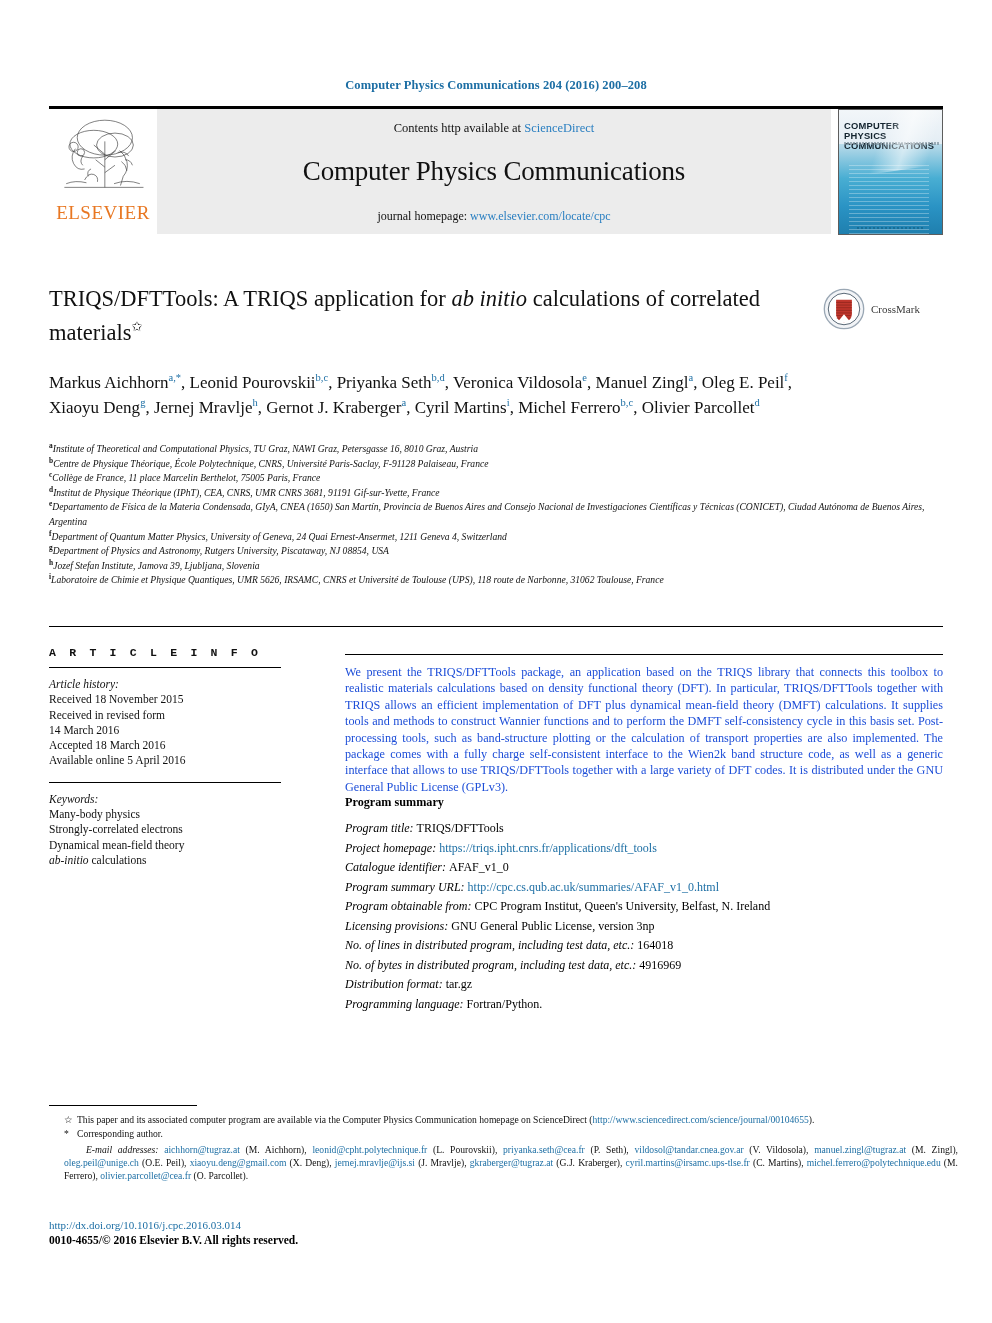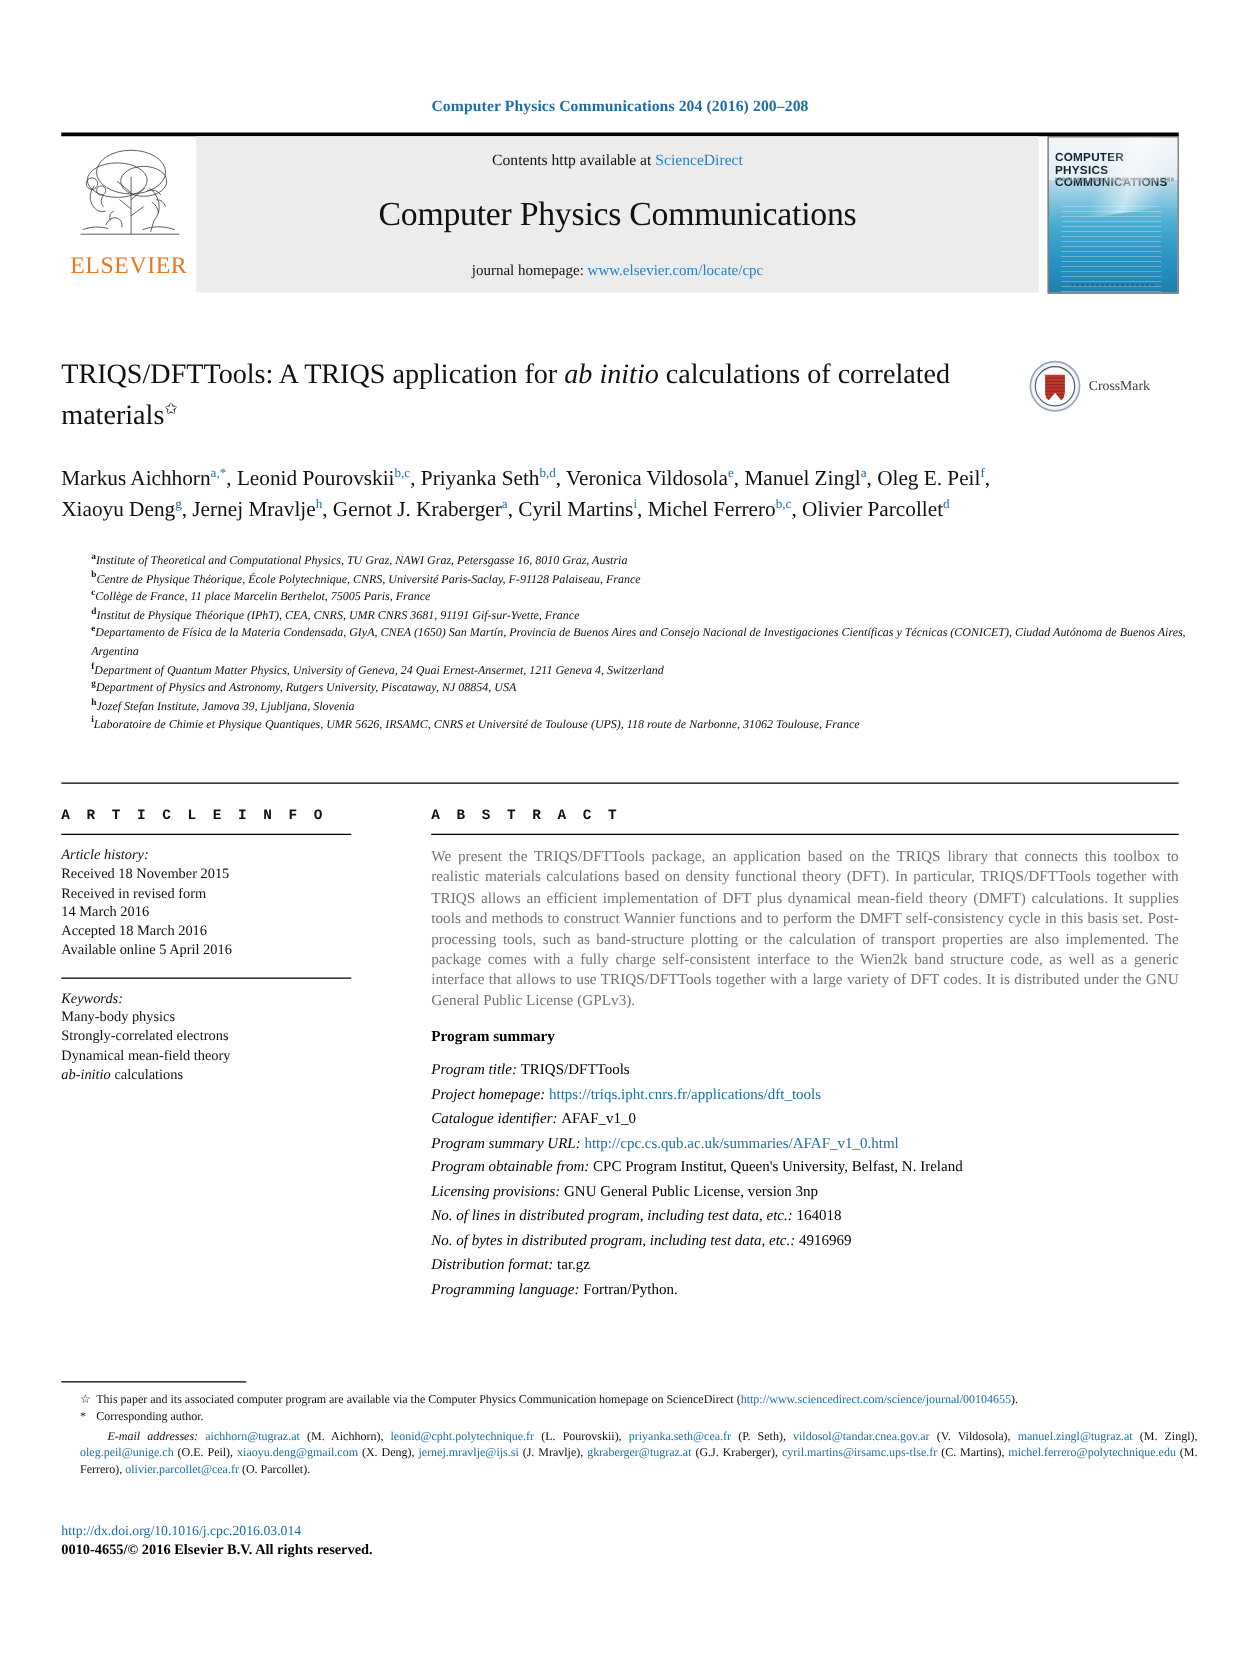--- a/index.html
+++ b/index.html
@@ -65,41 +65,41 @@
   .paper-title .star{font-size:13px;vertical-align:super;}
   .crossmark{position:absolute;right:2px;top:1px;width:118px;height:46px;display:flex;align-items:center;gap:6px;}
   .cm-badge{width:42px;height:42px;flex:0 0 42px;}
   .cm-text{font-size:11px;color:#3b3b3b;font-family:"Liberation Serif",serif;}
 
   .authors{position:absolute;left:49px;top:371px;width:790px;
      font-size:17px;line-height:24.5px;color:#111;}
   .authors sup{font-size:10.5px;color:#1c6ea4;vertical-align:super;line-height:0;}
 
   .affils{position:absolute;left:49px;top:442px;width:894px;font-size:9.6px;line-height:14.6px;
-     font-style:italic;color:#111;margin-left:24px;}
+     font-style:italic;color:#111;}
   .affils .aff{margin:0;}
   .affils sup{font-style:normal;font-size:7.4px;vertical-align:super;line-height:0;font-weight:bold;}
 
   
   .rule-top{position:absolute;left:49px;top:626px;width:894px;border-top:1px solid #000;}
 
   .col-left{position:absolute;left:49px;top:646px;width:232px;}
   .col-right{position:absolute;left:345px;top:646px;width:598px;}
 
   .sec-head{font-size:11.5px;letter-spacing:3.2px;font-weight:bold;color:#111;
       font-family:Liberation Mono, monospace;}
   .hr-thin{border-top:1px solid #000;margin:8px 0 9px;}
   .hr-thin2{border-top:1px solid #000;margin:13px 0 9px;}
 
   .ital-lab{font-style:italic;font-size:11.5px;}
   .info-body{font-size:11.5px;line-height:15.3px;color:#111;}
   .info-body div{white-space:nowrap;}
 
-  .abstract{font-size:12.2px;line-height:16.4px;text-align:justify;color:#737373;}
-  .prog-head{font-size:12.2px;font-weight:bold;margin-top:14px;}
+  .abstract{font-size:12.2px;line-height:16.4px;text-align:justify;color:#1d4ed8;}
+  .prog-head{font-size:12.2px;font-weight:bold;}
   .prog-list{margin-top:9px;font-size:12px;line-height:19.5px;}
   .prog-list .k{font-style:italic;}
   .prog-list .lnk{color:#1c6ea4;}
 
   
   .foot-rule{position:absolute;left:49px;top:1105px;width:148px;border-top:1px solid #000;}
   .footnotes{position:absolute;left:64px;top:1113px;width:894px;font-size:9.6px;line-height:13.3px;color:#111;}
   .footnotes .fn{margin-bottom:1px;text-align:justify;}
   .footnotes .lnk{color:#1c6ea4;}
   .footnotes .fnstar{display:inline-block;width:13px;text-indent:0;}
@@ -226,21 +226,20 @@
       <div id="keyword-lines">
           <div>Many-body physics</div>
           <div>Strongly-correlated electrons</div>
           <div>Dynamical mean-field theory</div>
           <div><i>ab-initio</i> calculations</div>
         </div>
     </div>
   </div>
 
   <div class="col-right">
-    <div class="sec-head">A B S T R A C T</div>
     <div class="hr-thin"></div>
     <div class="abstract">We present the TRIQS/DFTTools package, an application based on the TRIQS library that connects this toolbox to realistic materials calculations based on density functional theory (DFT). In particular, TRIQS/DFTTools together with TRIQS allows an efficient implementation of DFT plus dynamical mean-field theory (DMFT) calculations. It supplies tools and methods to construct Wannier functions and to perform the DMFT self-consistency cycle in this basis set. Post-processing tools, such as band-structure plotting or the calculation of transport properties are also implemented. The package comes with a fully charge self-consistent interface to the Wien2k band structure code, as well as a generic interface that allows to use TRIQS/DFTTools together with a large variety of DFT codes. It is distributed under the GNU General Public License (GPLv3).</div>
     <div class="prog-head">Program summary</div>
     <div class="prog-list" id="prog-list">
         <div><span class="k">Program title: </span><span>TRIQS/DFTTools</span></div>
         <div><span class="k">Project homepage: </span><span class="lnk">https://triqs.ipht.cnrs.fr/applications/dft_tools</span></div>
         <div><span class="k">Catalogue identifier: </span><span>AFAF_v1_0</span></div>
         <div><span class="k">Program summary URL: </span><span class="lnk">http://cpc.cs.qub.ac.uk/summaries/AFAF_v1_0.html</span></div>
         <div><span class="k">Program obtainable from: </span><span>CPC Program Institut, Queen's University, Belfast, N. Ireland</span></div>
         <div><span class="k">Licensing provisions: </span><span>GNU General Public License, version 3np</span></div>

